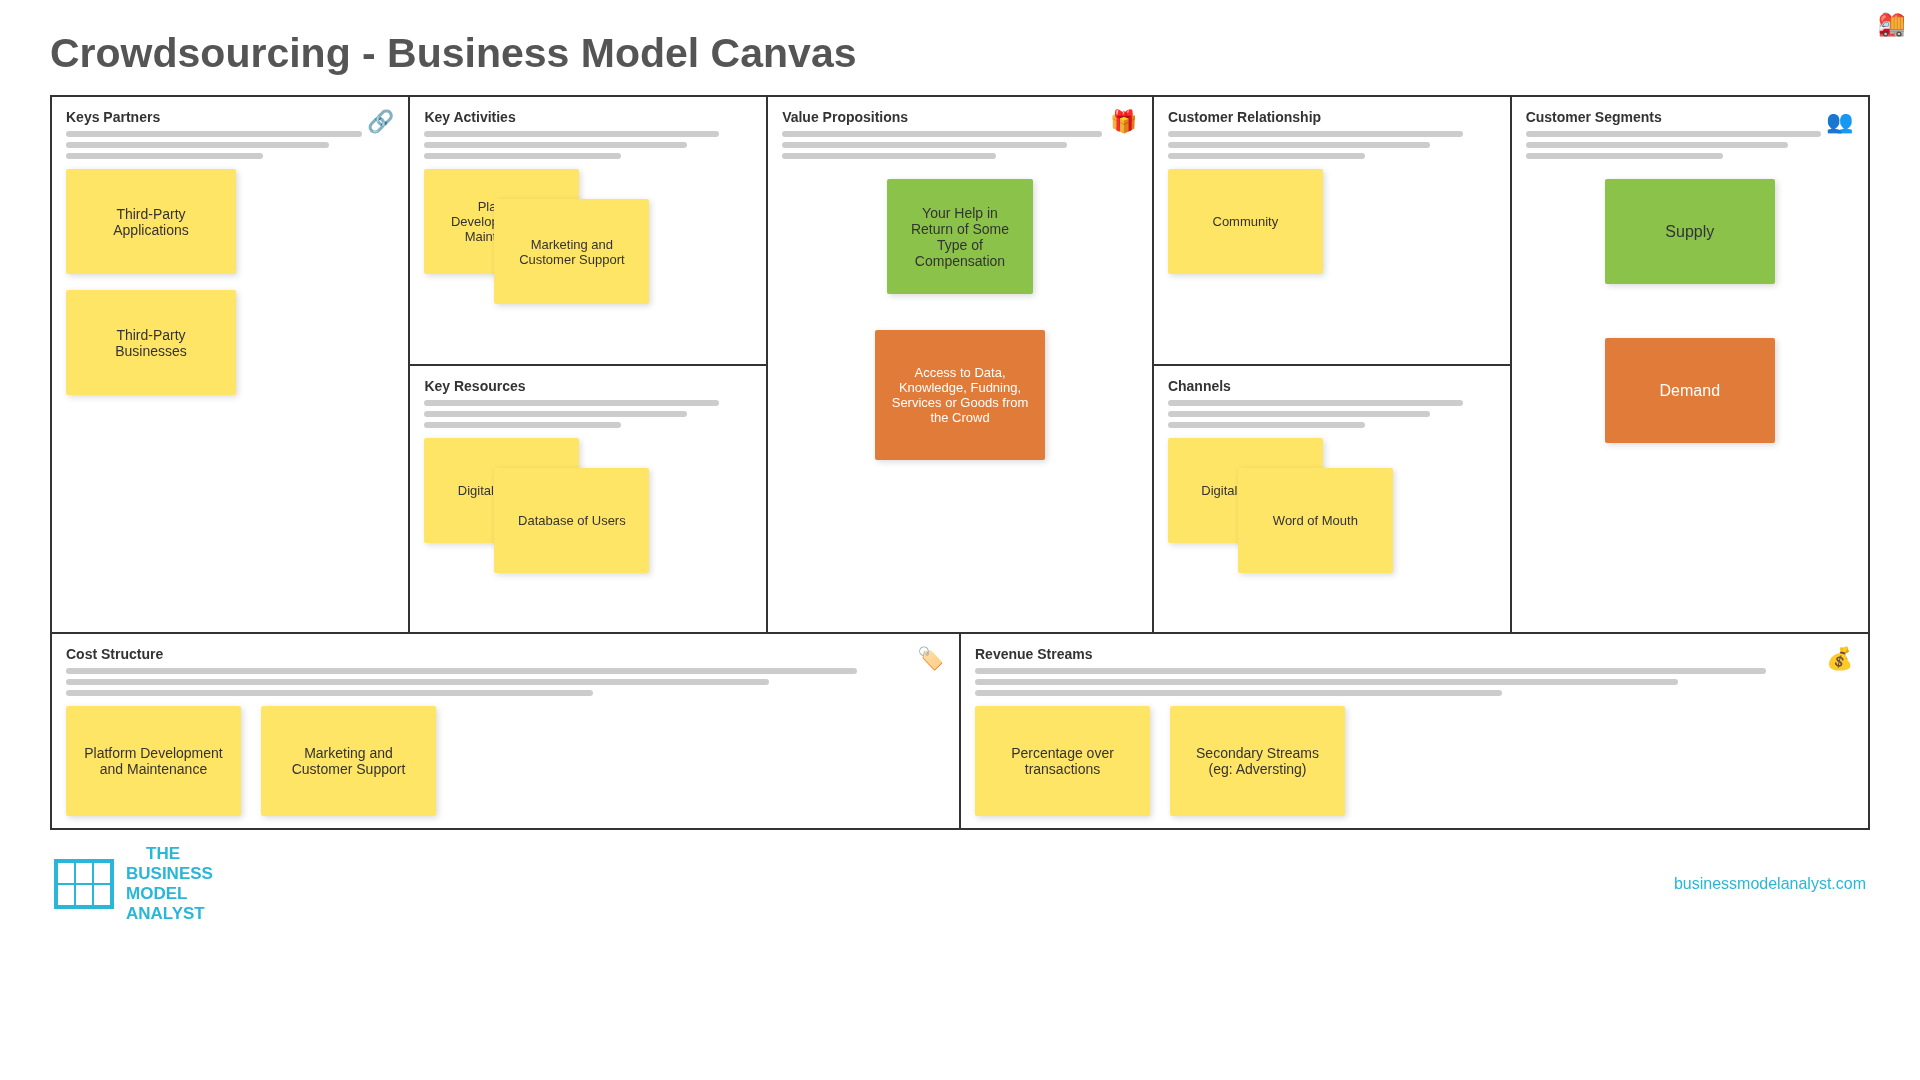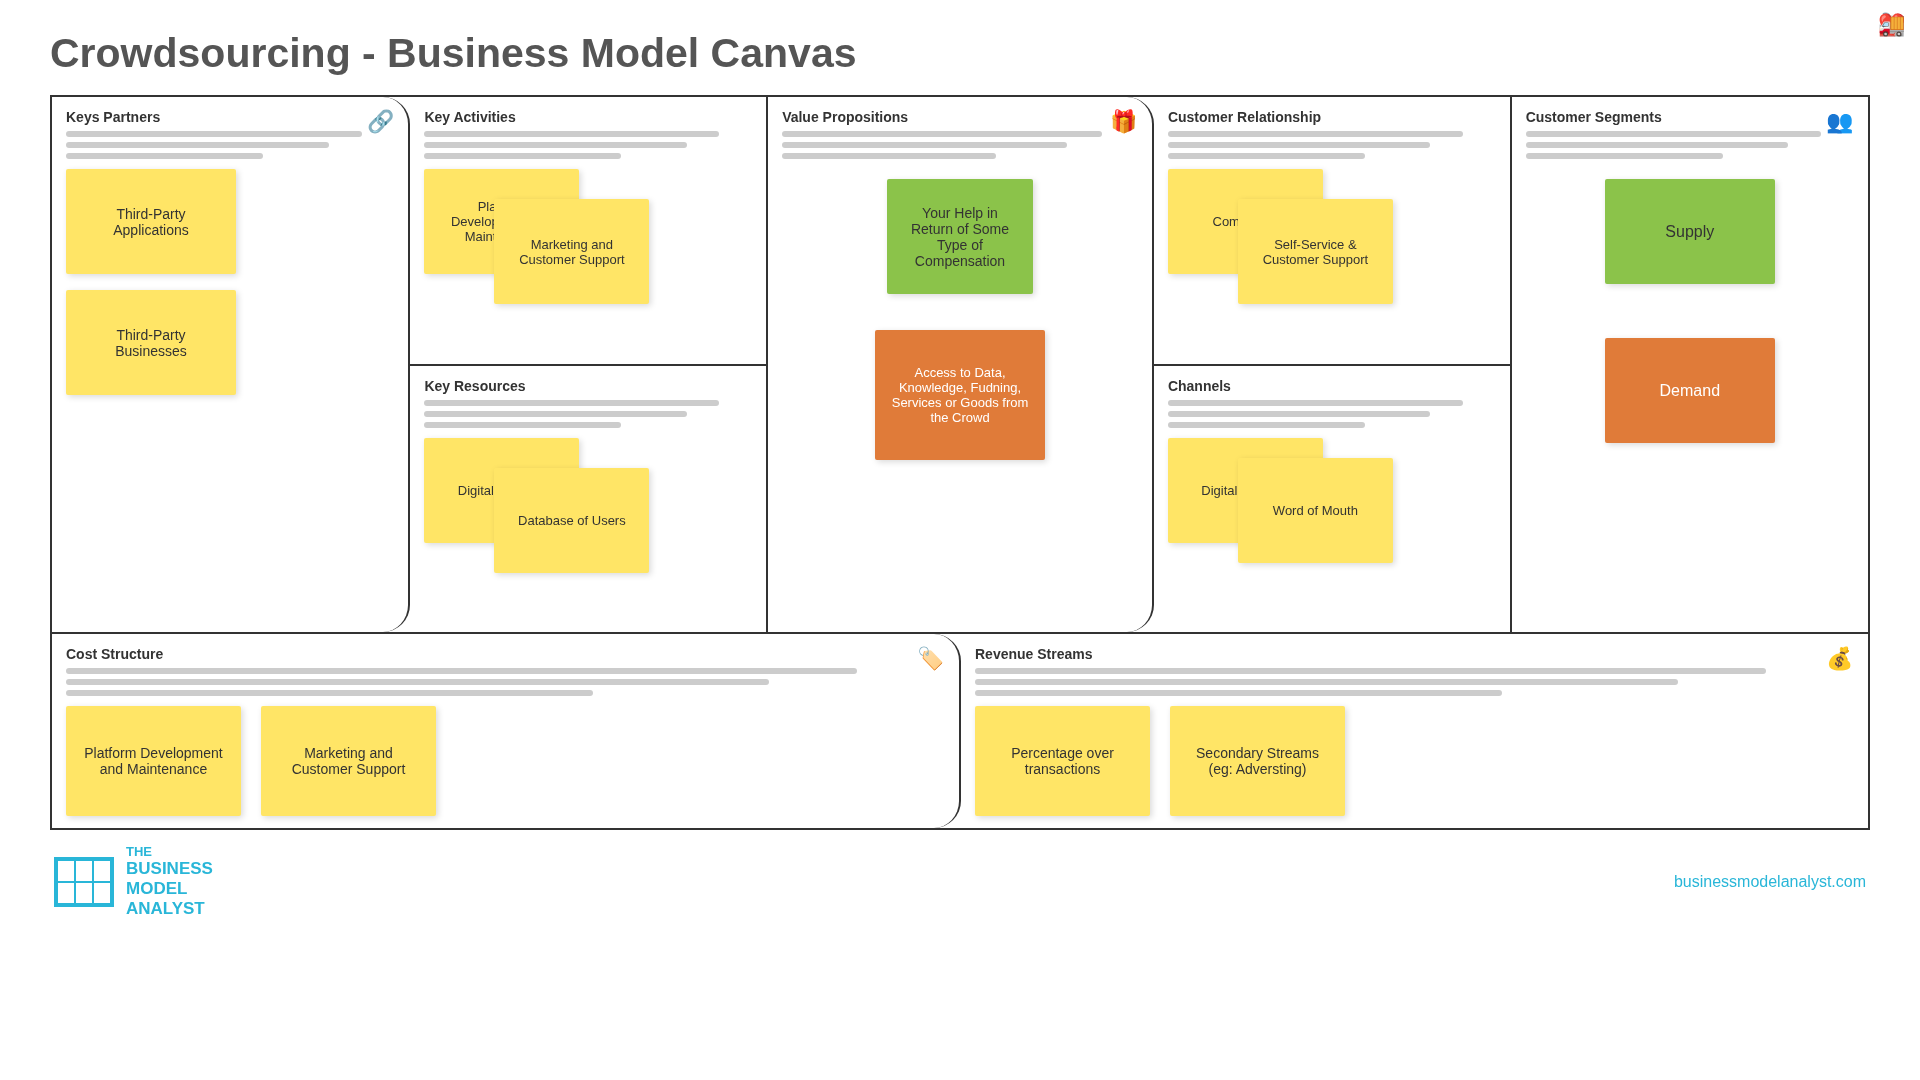--- a/index.html
+++ b/index.html
@@ -26,21 +26,20 @@
       border-bottom: 2px solid #333;
     }
     .canvas-bottom {
       display: flex;
     }
     .cell {
       border-right: 2px solid #333;
       padding: 12px 14px;
       position: relative;
       flex: 1;
-      border-radius: 27px;
     }
     .cell:last-child {
       border-right: none;
     }
     .cell-header {
       font-size: 14px;
       font-weight: 700;
       color: #333;
       margin-bottom: 6px;
     }
@@ -114,21 +113,21 @@
       height: 50px;
       background: #29b6d8;
       display: grid;
       grid-template-columns: 1fr 1fr 1fr;
       grid-template-rows: 1fr 1fr;
       gap: 2px;
       padding: 4px;
     }
     .logo-icon div { background: #fff; }
     .logo-text { display: flex; flex-direction: column; }
-    .logo-text .the { font-size: 13px; color: #29b6d8; font-weight: 600; }
+    .logo-text .the { font-size: 17px; color: #29b6d8; font-weight: 600; margin-left: 20px; }
     .logo-text .business { font-size: 17px; color: #29b6d8; font-weight: 800; }
     .logo-text .model { font-size: 17px; color: #29b6d8; font-weight: 800; }
     .logo-text .analyst { font-size: 17px; color: #29b6d8; font-weight: 800; }
     .website { color: #29b6d8; font-size: 16px; }
     .kp-stickies { display: flex; flex-direction: column; gap: 16px; margin-top: 8px; }
     .vp-stickies { display: flex; flex-direction: column; gap: 16px; margin-top: 8px; }
     .cs-stickies { display: flex; flex-direction: column; gap: 34px; margin-top: 8px; }
   </style>
 </head>
 <body>
@@ -222,39 +221,36 @@
         <span class="cell-icon">❤️</span>
         <div class="cell-lines">
           <div class="line long"></div>
           <div class="line medium"></div>
           <div class="line short"></div>
         </div>
         <div style="position:relative; height: 185px; margin-top:6px;">
           <div class="sticky sticky-yellow" style="position:absolute;top:0;left:0;width:155px;height:105px;font-size:13px;z-index:1;">
             <span>Community</span>
           </div>
-          <div class="sticky sticky-yellow" style="position:absolute;top:30px;left:70px;width:155px;height:105px;font-size:13px;z-index:2;">
-            <span>Self-Service &amp; Customer Support</span>
-          </div>
         </div>
       </div>
 
       <div class="channels" style="min-height:220px;">
         <div class="cell-header">Channels</div>
         <span class="cell-icon">🚚</span>
         <div class="cell-lines">
           <div class="line long"></div>
           <div class="line medium"></div>
           <div class="line short"></div>
         </div>
         <div style="position:relative; height: 180px; margin-top:6px;">
           <div class="sticky sticky-yellow" style="position:absolute;top:0;left:0;width:155px;height:105px;font-size:13px;z-index:1;">
             <span>Digital Platform</span>
           </div>
-          <div class="sticky sticky-yellow" style="position:absolute;top:20px;left:70px;width:155px;height:105px;font-size:13px;z-index:2;">
+          <div class="sticky sticky-yellow" style="position:absolute;top:30px;left:70px;width:155px;height:105px;font-size:13px;z-index:2;">
             <span>Word of Mouth</span>
           </div>
         </div>
       </div>
     </div>
 
     <div class="cell customer-segments" style="flex:1.2; min-height:480px; border-right:none;">
       <div class="cell-header">Customer Segments</div>
       <span class="cell-icon">👥</span>
       <div class="cell-lines">

